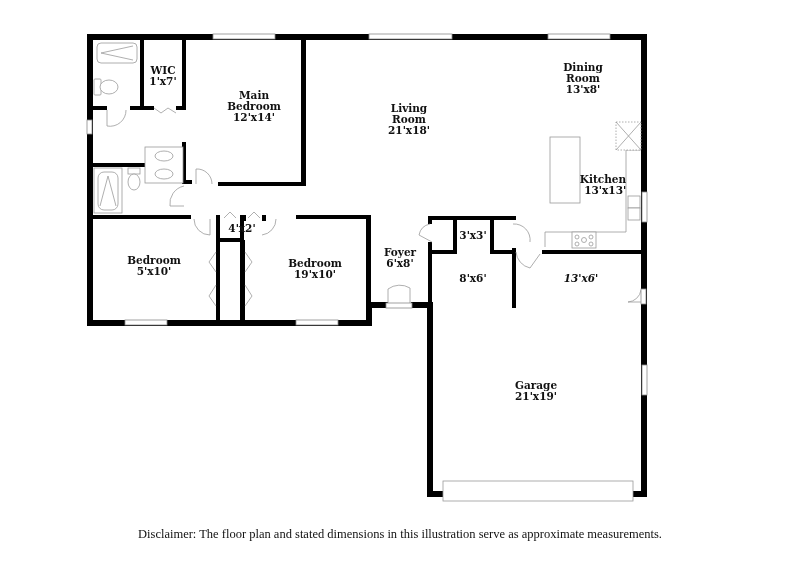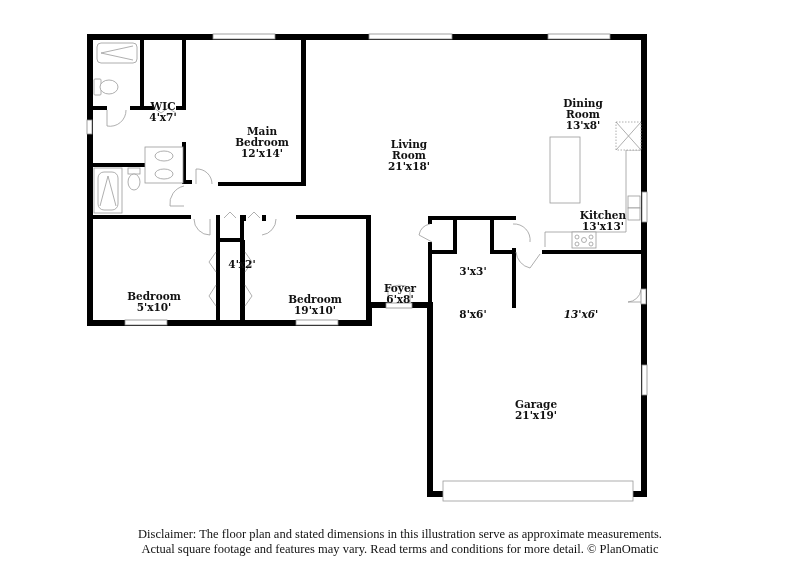--- a/index.html
+++ b/index.html
@@ -13,21 +13,20 @@
     .room-label {
       position: absolute;
       font-family: "DejaVu Serif", "Liberation Serif", serif;
       font-weight: bold;
       font-size: 10.5px;
       line-height: 11px;
       color: #111111;
       text-align: center;
       transform: translateX(-50%);
       white-space: nowrap;
-      margin-top: 36px;
     }
     .room-label span { display: block; }
     .disclaimer {
       position: absolute;
       left: 0;
       top: 527px;
       width: 800px;
       text-align: center;
       font-family: "Liberation Serif", "DejaVu Serif", serif;
       font-size: 12.5px;
@@ -180,42 +179,42 @@
     <path class="door-arc" d="M388 304 L388 289 A20 20 0 0 1 410 288 L410 304"></path>
     <rect class="window" x="386" y="303" width="26" height="5"></rect>
 
     <path class="door-arc" d="M641 290 A14 14 0 0 1 628 302 L641 302"></path>
     <rect class="window" x="641" y="289" width="5" height="15"></rect>
   </g>
 </svg>
 
 <div class="room-label" style="left:163px; top:65px;">
   <span>WIC</span>
-  <span>4'x7'</span>
-</div>
-
-<div class="room-label" style="left:262px; top:90px;">
+  <span>1'x7'</span>
+</div>
+
+<div class="room-label" style="left:254px; top:90px;">
   <span>Main</span>
   <span>Bedroom</span>
   <span>12'x14'</span>
 </div>
 
 <div class="room-label" style="left:409px; top:103px;">
   <span>Living</span>
   <span>Room</span>
   <span>21'x18'</span>
 </div>
 
 <div class="room-label" style="left:583px; top:62px;">
   <span>Dining</span>
   <span>Room</span>
   <span>13'x8'</span>
 </div>
 
-<div class="room-label" style="left:603px; top:174px;">
+<div class="room-label" style="left:603px; top:174px;text-align:right;">
   <span>Kitchen</span>
   <span>13'x13'</span>
 </div>
 
 <div class="room-label" style="left:154px; top:255px;">
   <span>Bedroom</span>
   <span>5'x10'</span>
 </div>
 
 <div class="room-label" style="left:242px; top:223px;">
@@ -237,21 +236,20 @@
 </div>
 
 <div class="room-label" style="left:473px; top:273px;">
   <span>8'x6'</span>
 </div>
 
 <div class="room-label" style="left:581px; top:273px;font-style:italic;">
   <span>13'x6'</span>
 </div>
 
-<div class="room-label" style="left:536px; top:363px;text-align:center;">
+<div class="room-label" style="left:536px; top:380px;text-align:center;">
   <span>Garage</span>
   <span>21'x19'</span>
 </div>
 
 <div class="disclaimer">
   <span>Disclaimer: The floor plan and stated dimensions in this illustration serve as approximate measurements.</span>
-  <span>Actual square footage and features may vary. Read terms and conditions for more detail. © PlanOmatic</span>
 </div>
 
 </body></html>

